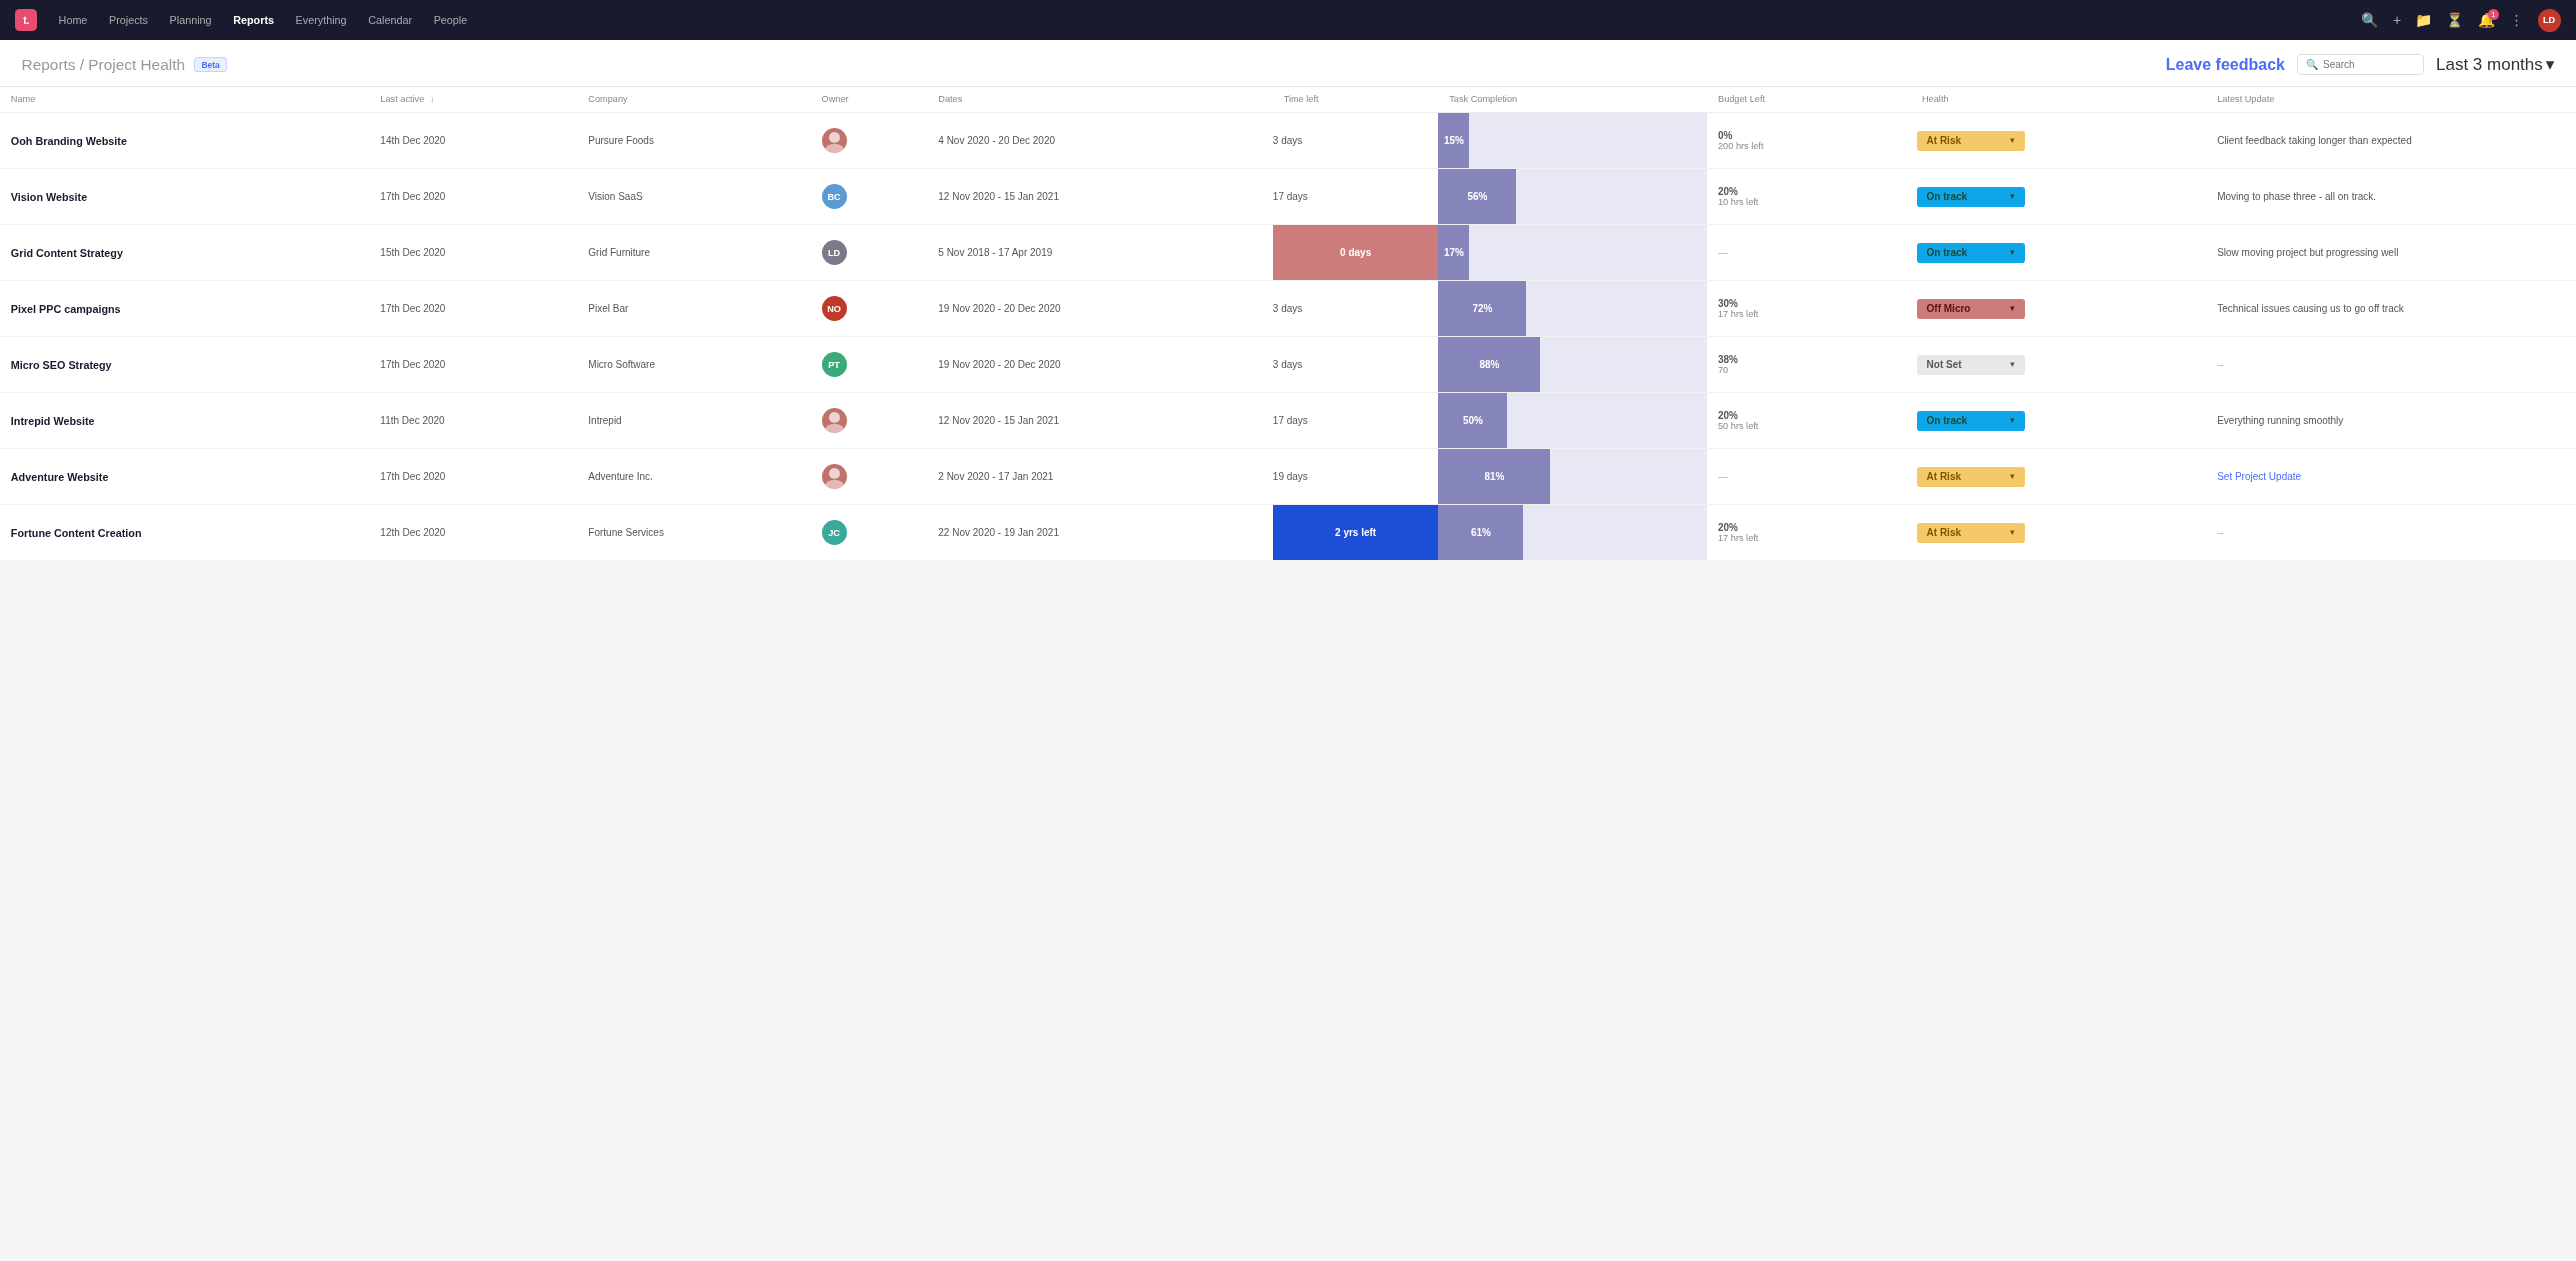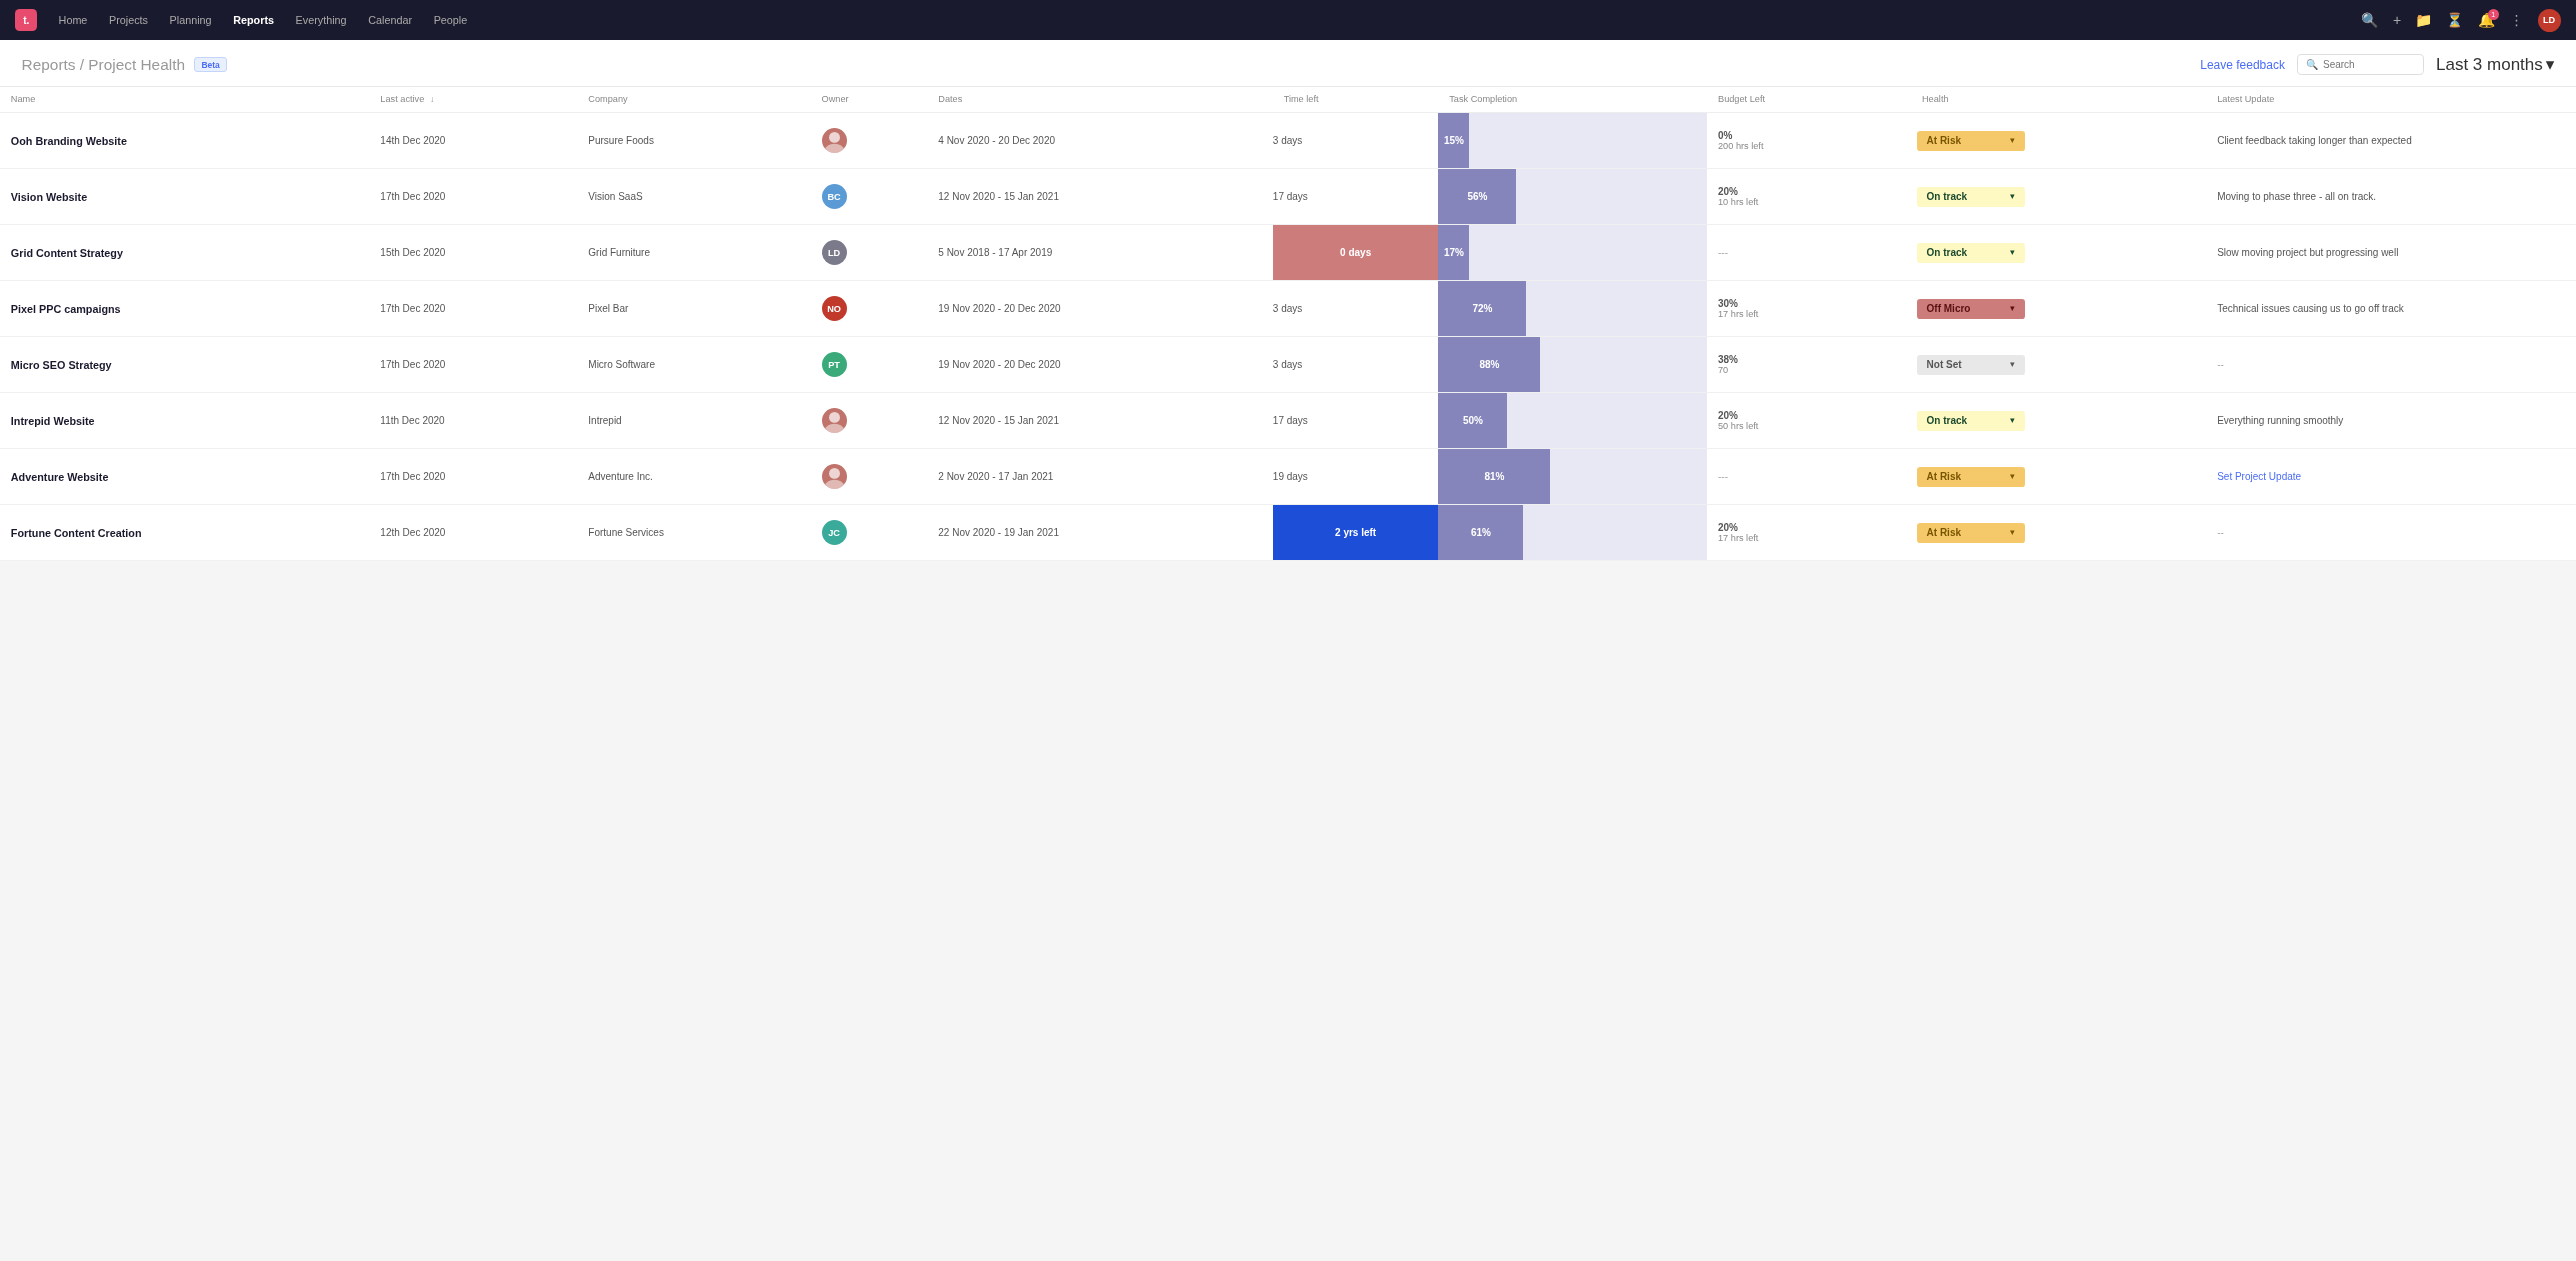--- a/index.html
+++ b/index.html
@@ -14,21 +14,21 @@
     .topnav-icon { color: #aaa; font-size: 14px; cursor: pointer; position: relative; }
     .notif-badge { position: absolute; top: -3.1px; right: -3.1px; background: #e74c6e; color: white; border-radius: 50%; width: 10.8px; height: 10.8px; font-size: 7px; display: flex; align-items: center; justify-content: center; }
     .avatar-nav { width: 23px; height: 23px; background: #c0392b; border-radius: 50%; color: white; display: flex; align-items: center; justify-content: center; font-size: 9.2px; font-weight: bold; cursor: pointer; }
 
     
     .page-header { background: #fff; padding: 14px 21.6px 10.8px; border-bottom: 0.8px solid #e8e8e8; display: flex; align-items: center; gap: 9.2px; }
     .breadcrumb { font-size: 15.4px; font-weight: 600; color: #333; }
     .breadcrumb span { color: #999; font-weight: 400; }
     .beta-badge { background: #e8f0fe; color: #4a6cf7; font-size: 8.5px; font-weight: 600; border-radius: 3.1px; padding: 1.5px 6.2px; border: 0.8px solid #c5d4fb; }
     .header-right { margin-left: auto; display: flex; align-items: center; gap: 12.3px; }
-    .leave-feedback { color: #4a6cf7; font-size: 12px; cursor: pointer; text-decoration: none; }
+    .leave-feedback { color: #4a6cf7; font-size: 16px; cursor: pointer; text-decoration: none; font-weight: bold; }
     .search-box { display: flex; align-items: center; border: 0.8px solid #ddd; border-radius: 4.6px; padding: 3.9px 7.7px; gap: 4.6px; background: #fff; min-width: 123px; }
     .search-box input { border: none; outline: none; font-size: 10px; color: #333; width: 92px; }
     .last-months { font-size: 17px; color: #333; cursor: pointer; display: flex; align-items: center; gap: 3.1px; font-weight: 500; }
 
     
     .table-wrap { background: #fff; margin: 0; overflow-x: auto; }
     table { width: 100%; border-collapse: collapse; }
     thead th { padding: 7.7px 10.8px; text-align: left; font-size: 9.2px; font-weight: 500; color: #888; border-bottom: 0.8px solid #eee; white-space: nowrap; background: #fff; }
     thead th.sortable { cursor: pointer; }
     tbody tr { border-bottom: 0.8px solid #f0f0f0; }
@@ -48,21 +48,21 @@
     .time-red { background: #cd7c7c; color: white; padding: 0 10.8px; display: flex; align-items: center; justify-content: center; min-width: 69px; height: 55px; font-size: 10px; font-weight: 600; white-space: nowrap; }
     .time-teal { background: #1d4ed8; color: white; padding: 0 10.8px; display: flex; align-items: center; justify-content: center; min-width: 69px; height: 55px; font-size: 10px; font-weight: 600; white-space: nowrap; }
 
     .budget-cell { padding: 0 10.8px; font-size: 10px; color: #555; white-space: nowrap; min-width: 85px; }
     .budget-cell .pct { font-weight: 600; font-size: 10px; }
     .budget-cell .hrs { color: #888; font-size: 9.2px; }
 
     .health-cell { padding: 0 6.2px; min-width: 123px; }
     .health-btn { border: none; border-radius: 3.1px; padding: 4.6px 9.2px; font-size: 10px; font-weight: 600; cursor: pointer; display: flex; align-items: center; gap: 4.6px; width: 108px; justify-content: space-between; }
     .health-yellow { background: #f5c96a; color: #7a5500; }
-    .health-green { background: #fef9c3; color: #1a4a2e; }
+    .health-green { background: #0ea5e9; color: #1a4a2e; }
     .health-red { background: #cd7c7c; color: #5a1010; }
     .health-gray { background: #e8e8e8; color: #555; }
 
     .update-cell { padding: 0 10.8px; font-size: 10px; color: #555; min-width: 139px; max-width: 154px; line-height: 1.4; }
     .set-update { color: #4a6cf7; cursor: pointer; font-size: 10px; }
     .dash-text { color: #aaa; }
 
     .owner-avatar { width: 25px; height: 25px; border-radius: 50%; display: flex; align-items: center; justify-content: center; font-size: 9.2px; font-weight: bold; color: white; }
 
     

